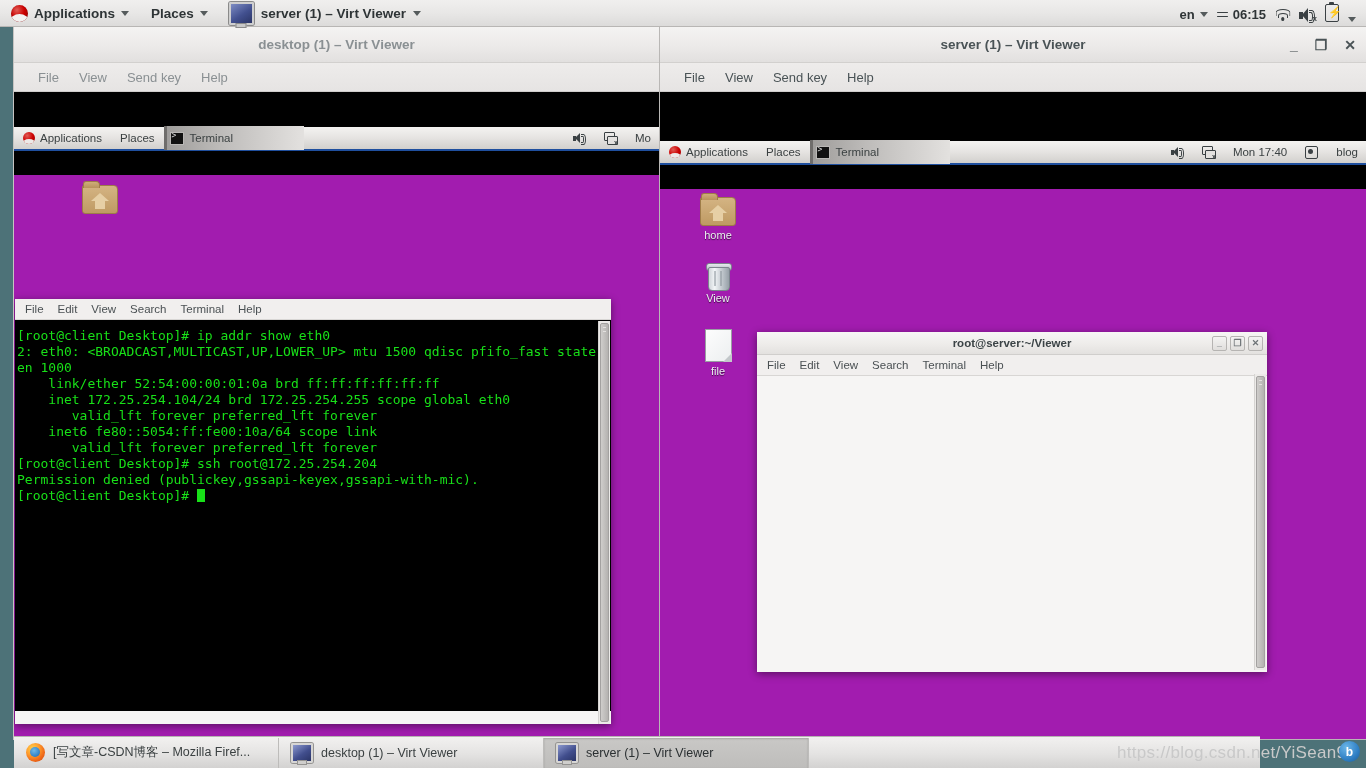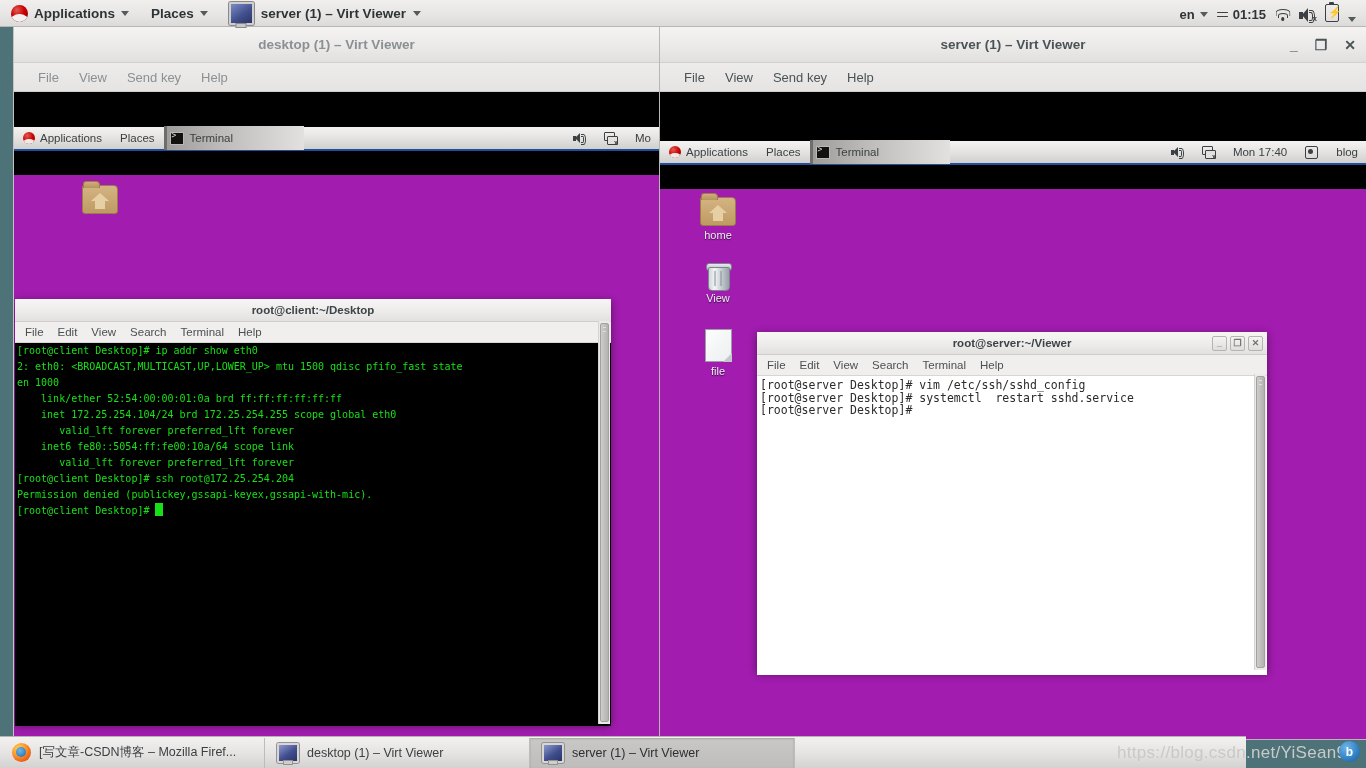--- a/index.html
+++ b/index.html
@@ -98,21 +98,21 @@
     content:"";position:absolute;top:-3.5px;left:3px;width:5px;height:2px;background:#3a4043;
     border-radius:1px 1px 0 0;
   }
   .batt-ico .bolt{
     position:absolute;left:2px;top:2px;width:0;height:0;color:#cc0000;font-size:11px;
     line-height:10px;font-weight:bold;
   }
 
   
   #host-taskbar{
-    left:0;bottom:0;width:1246px;height:32px;
+    left:14px;bottom:0;width:1246px;height:32px;
     background:linear-gradient(to bottom,#f2f1f0 0%,#e4e3e2 55%,#d3d2d1 100%);
     border-top:1px solid #b5b3b1;
     display:flex;align-items:center;
     box-sizing:border-box;z-index:60;
   }
   .task-btn{
     height:30px;display:flex;align-items:center;gap:8px;
     padding:0 12px;font-size:12.5px;color:#3b4142;
     border-right:1px solid #bdbcba;
     box-sizing:border-box;white-space:nowrap;overflow:hidden;
@@ -311,21 +311,21 @@
   }
   .term-menu{
     height:20px;display:flex;align-items:center;gap:14px;padding-left:10px;
     background:#f1efee;font-size:11.5px;color:#4a5053;
     border-bottom:1px solid #d8d6d4;
   }
   .term-body{
     font-family:"DejaVu Sans Mono","Liberation Mono",monospace;
     white-space:pre;overflow:hidden;
   }
-  .term-body.dark{background:#000;color:#18e018;font-size:10px;line-height:16px;padding:0 2px 0 2px;}
+  .term-body.dark{background:#000;color:#18e018;font-size:13px;line-height:16px;padding:8px 2px 0 2px;}
   .term-body.light{background:#fff;color:#2b2b2b;font-size:11.5px;line-height:12.6px;padding:3px 0 0 3px;}
   .cursor-blk{display:inline-block;width:8px;height:13px;background:#18e018;vertical-align:-2px;}
   .term-scroll{
     position:absolute;right:1px;top:0;bottom:0;width:11px;
     background:#eceae8;border-left:1px solid #d6d4d2;
   }
   .term-scroll .thumb{
     position:absolute;left:1px;right:1px;top:2px;bottom:2px;
     background:linear-gradient(to right,#cfcdcb,#b4b2b0);
     border:1px solid #a3a1a0;border-radius:2px;
@@ -357,21 +357,21 @@
   <div id="host-tray">
     <div class="tray-item">
       <span>en</span>
       <span class="caret-dn"></span>
     </div>
     <div class="tray-item">
       <span class="clock-lines">
           <i></i>
           <i></i>
         </span>
-      <span>01:15</span>
+      <span>06:15</span>
     </div>
     <span class="wifi-ico">
         <i></i>
         <i></i>
         <i></i>
       </span>
     <span class="spk-ico">
       <span class="body"></span>
         <span class="cone"></span>
       <span class="wv wv1"></span>
@@ -430,23 +430,20 @@
 
     <div class="abs guest-desktop" style="left:0;top:59px;width:645px;height:590px;">
 
       <div class="dicon" style="left:56px;top:10px;">
         <div class="folder-ico">
             <span class="house"></span>
           </div>
       </div>
 
       <div class="term-win" style="left:1px;top:124px;width:596px;height:425px;">
-        <div class="term-title">
-          <span>root@client:~/Desktop</span>
-        </div>
         <div class="term-menu">
           <span>File</span>
           <span>Edit</span>
           <span>View</span>
           <span>Search</span>
           <span>Terminal</span>
           <span>Help</span>
         </div>
         <div class="term-body dark" style="height:383px;"><span>[root@client Desktop]# ip addr show eth0</span>
 <span>2: eth0: &lt;BROADCAST,MULTICAST,UP,LOWER_UP&gt; mtu 1500 qdisc pfifo_fast state</span>
@@ -549,23 +546,20 @@
           </span>
         </div>
         <div class="term-menu">
           <span>File</span>
           <span>Edit</span>
           <span>View</span>
           <span>Search</span>
           <span>Terminal</span>
           <span>Help</span>
         </div>
-        <div class="term-body light" style="height:296px;"><span>[root@server Desktop]# vim /etc/ssh/sshd_config</span>
-<span>[root@server Desktop]# systemctl  restart sshd.service</span>
-<span>[root@server Desktop]#</span></div>
         <div class="term-scroll" style="top:42px;bottom:2px;">
             <div class="thumb"></div>
           </div>
       </div>
 
     </div>
   </div>
 </div>
 
 <div class="abs" id="host-taskbar">

